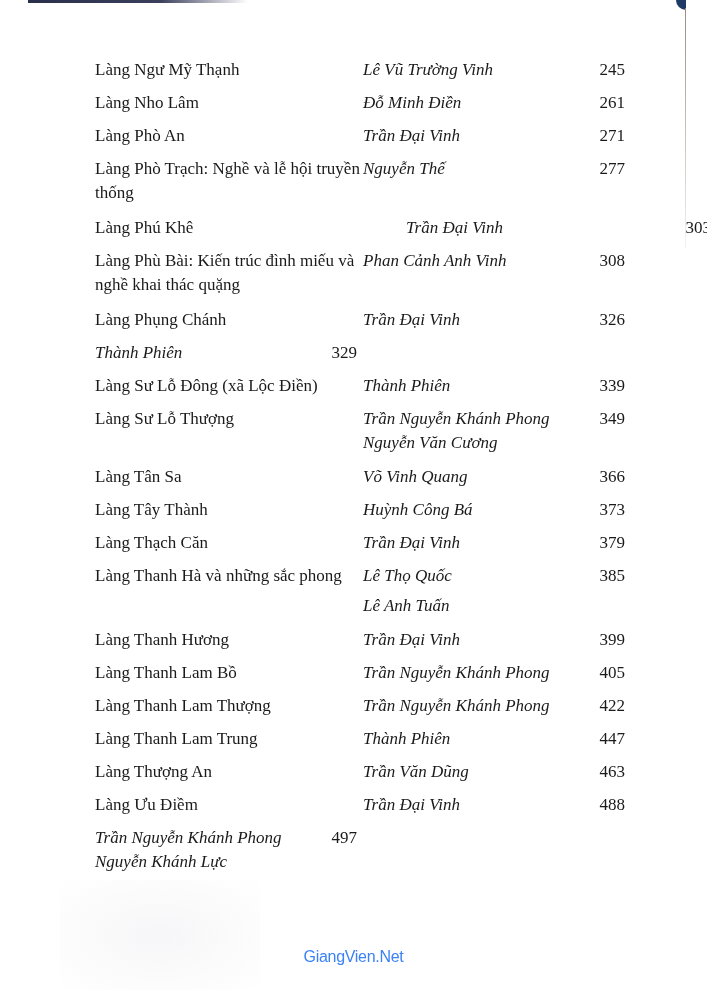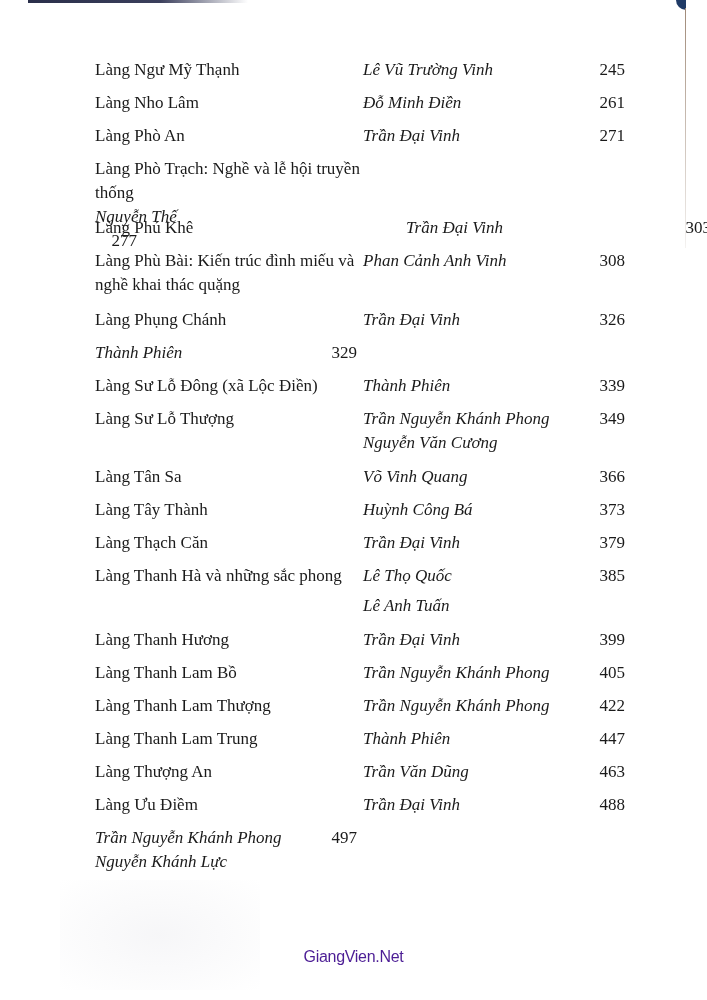--- a/index.html
+++ b/index.html
@@ -20,21 +20,21 @@
       background: linear-gradient(to bottom, #a08a78, rgba(200,190,180,0.2));
     }
     .toc { position: absolute; left: 95px; top: 58px; width: 530px; }
     .row { display: flex; align-items: flex-start; font-size: 17px; line-height: 24px; }
     .title { width: 268px; }
     .author { width: 220px; font-style: italic; }
     .author div { white-space: nowrap; }
     .page { width: 42px; text-align: right; }
     .watermark {
       position: absolute; top: 948px; left: 0; width: 707px; text-align: center;
-      font-family: "Liberation Sans", "DejaVu Sans", sans-serif; font-size: 16px; color: #4c1d95;
+      font-family: "Liberation Sans", "DejaVu Sans", sans-serif; font-size: 16px; color: #3b82f6;
       letter-spacing: -0.3px;
     }
     .smudge { position: absolute; left: 60px; top: 880px; width: 200px; height: 110px;
       background: radial-gradient(ellipse at center, rgba(230,230,235,0.35), rgba(255,255,255,0)); }
   </style>
 </head>
 <body>
 
 <div class="top-edge"></div>
 <div class="top-corner"></div>
@@ -56,21 +56,21 @@
       </div>
       <div class="page">261</div>
     </div>
     <div class="row" style="position: absolute; top: 66px;">
       <div class="title">Làng Phò An</div>
       <div class="author">
         <div>Trần Đại Vinh</div>
       </div>
       <div class="page">271</div>
     </div>
-    <div class="row" style="position: absolute; top: 99px; flex-direction: column;">
+    <div class="row" style="position: absolute; top: 99px;">
       <div class="title">Làng Phò Trạch: Nghề và lễ hội truyền thống</div>
       <div class="author">
         <div>Nguyễn Thế</div>
       </div>
       <div class="page">277</div>
     </div>
     <div class="row" style="position: absolute; top: 158px; gap: 43px;">
       <div class="title">Làng Phú Khê</div>
       <div class="author">
         <div>Trần Đại Vinh</div>

